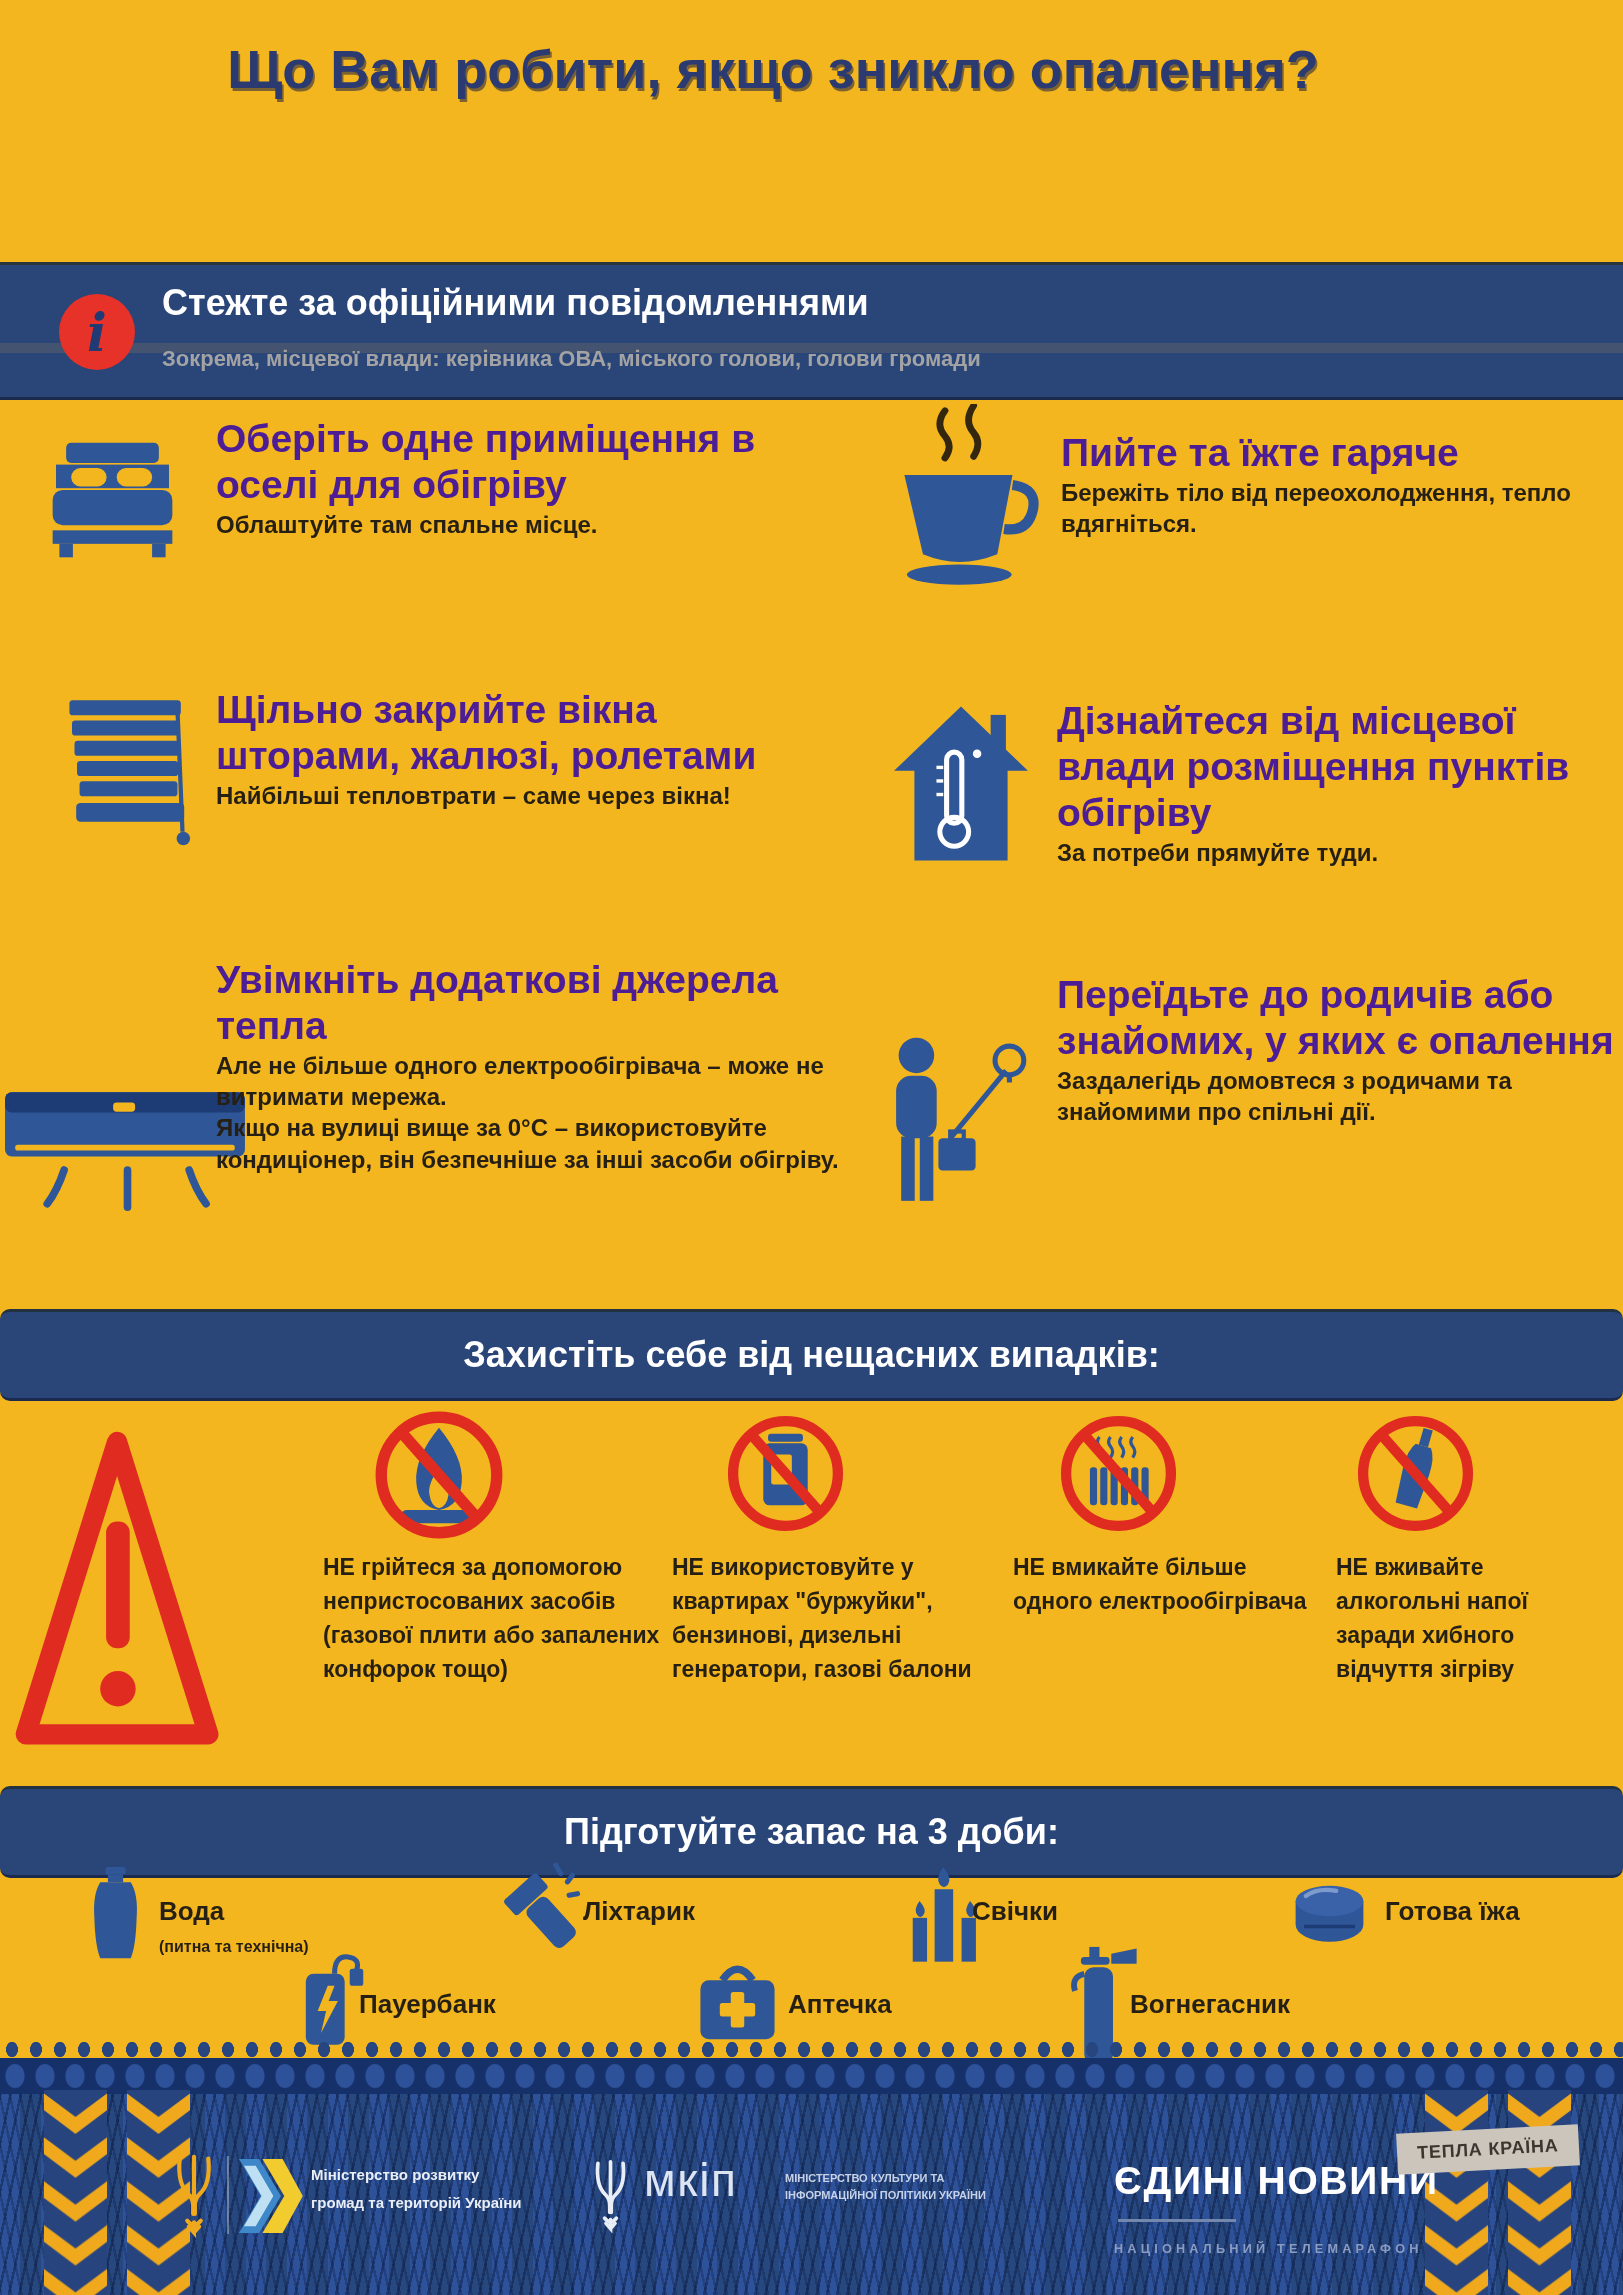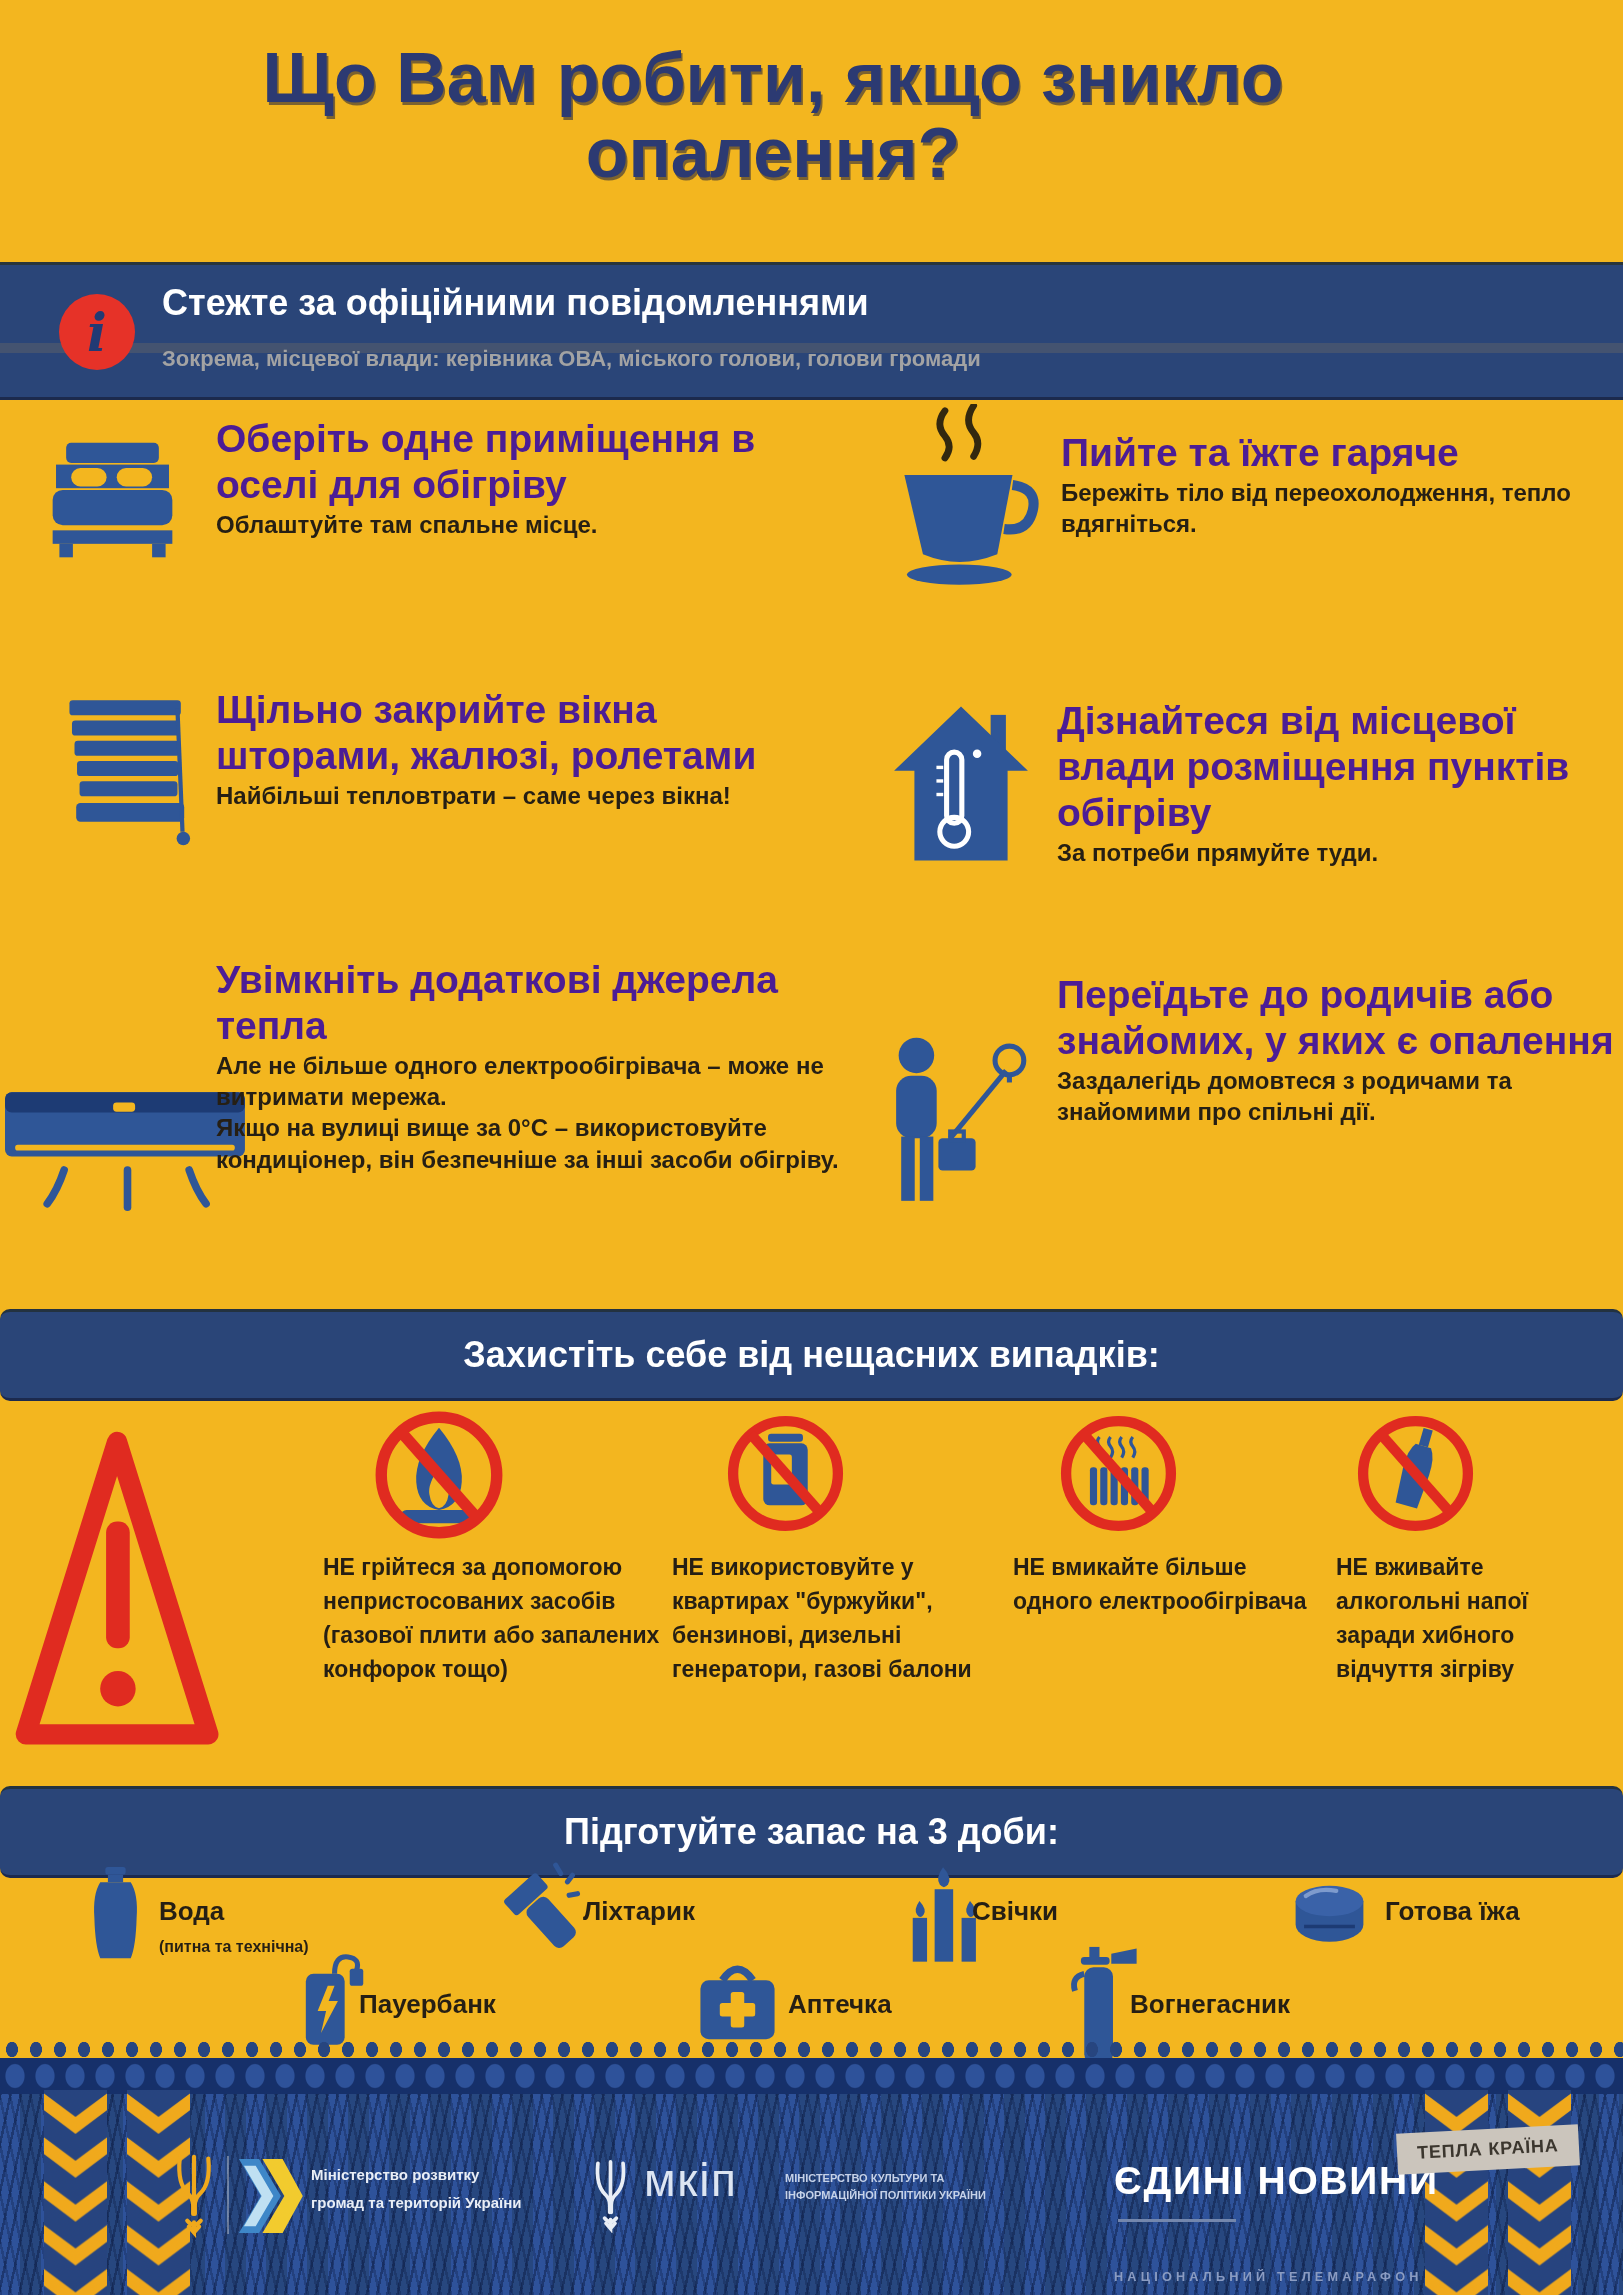--- a/index.html
+++ b/index.html
@@ -2,21 +2,21 @@
 <html style="font-size:13.5px"><head>
 <meta charset="utf-8">
 <style>
   html,body{margin:0;padding:0;background:#888;}
   #poster{position:relative;width:1623px;height:2295px;overflow:hidden;
           background:#F3B61F;font-family:"Liberation Sans","DejaVu Sans",sans-serif;}
   .abs{position:absolute;}
 
   
   .title{left:0;top:41px;width:1546px;text-align:center;
-         font-size:70px;line-height:1.07;font-weight:bold;color:#2C3A72;
+         font-size:54px;line-height:1.07;font-weight:bold;color:#2C3A72;
          text-shadow:1.7px 2.5px 0 rgba(23,30,62,.55);}
   .title-inner{display:inline-block;width:1234px;}
 
   
   .banner{left:0;top:262px;width:1623px;height:132px;background:#2A4578;
           border-top:3.4px solid rgba(40,40,10,.55);border-bottom:3.4px solid rgba(20,25,50,.6);}
   .banner:after{content:"";position:absolute;left:0;top:78px;width:100%;height:10px;background:rgba(90,95,105,.55);}
   .info-circle{position:absolute;left:59px;top:29px;width:76px;height:76px;border-radius:50%;
                background:#E63228;z-index:2;display:flex;align-items:center;justify-content:center;}
   .info-i{font-family:"DejaVu Serif","Liberation Serif",serif;font-style:italic;font-weight:bold;
@@ -56,21 +56,21 @@
   .rope{position:absolute;left:0;top:22px;width:100%;height:36px;
         background:radial-gradient(ellipse 14.4px 18px at 15px 18px,#2E529A 63%,#16306A 70%);
         background-size:30px 36px;background-repeat:repeat-x;}
   .braid{position:absolute;top:54px;height:205px;width:63px;}
   .f-divider{position:absolute;width:1.7px;height:78px;background:rgba(255,255,255,.35);}
   .min-name{position:absolute;font-size:15px;line-height:1.85;font-weight:bold;color:#E9EEF6;white-space:pre-line;}
   .mkip-word{position:absolute;font-size:46px;font-weight:normal;letter-spacing:1.7px;color:#DDE5F2;}
   .mkip-name{position:absolute;font-size:11px;line-height:1.5;font-weight:bold;color:#C6D2E8;white-space:pre-line;width:220px;}
   .edyni-title{position:absolute;font-size:39px;font-weight:bold;letter-spacing:1.7px;color:#FFFFFF;}
   .edyni-line{position:absolute;width:118px;height:2.5px;background:#7487AD;}
-  .edyni-sub{position:absolute;font-size:12.7px;font-weight:bold;letter-spacing:4.2px;color:#8B9CC2;margin-top:28px;}
+  .edyni-sub{position:absolute;font-size:12.7px;font-weight:bold;letter-spacing:4.2px;color:#8B9CC2;}
   .badge{position:absolute;background:#CBC5BC;color:#3B362E;font-size:18px;font-weight:bold;
          padding:10px 20px;transform:rotate(-3deg);letter-spacing:0.8px;}
 </style>
 </head>
 <body>
 
 <div id="poster">
 
   <div class="abs title">
     <div class="title-inner">Що Вам робити, якщо зникло опалення?</div>

